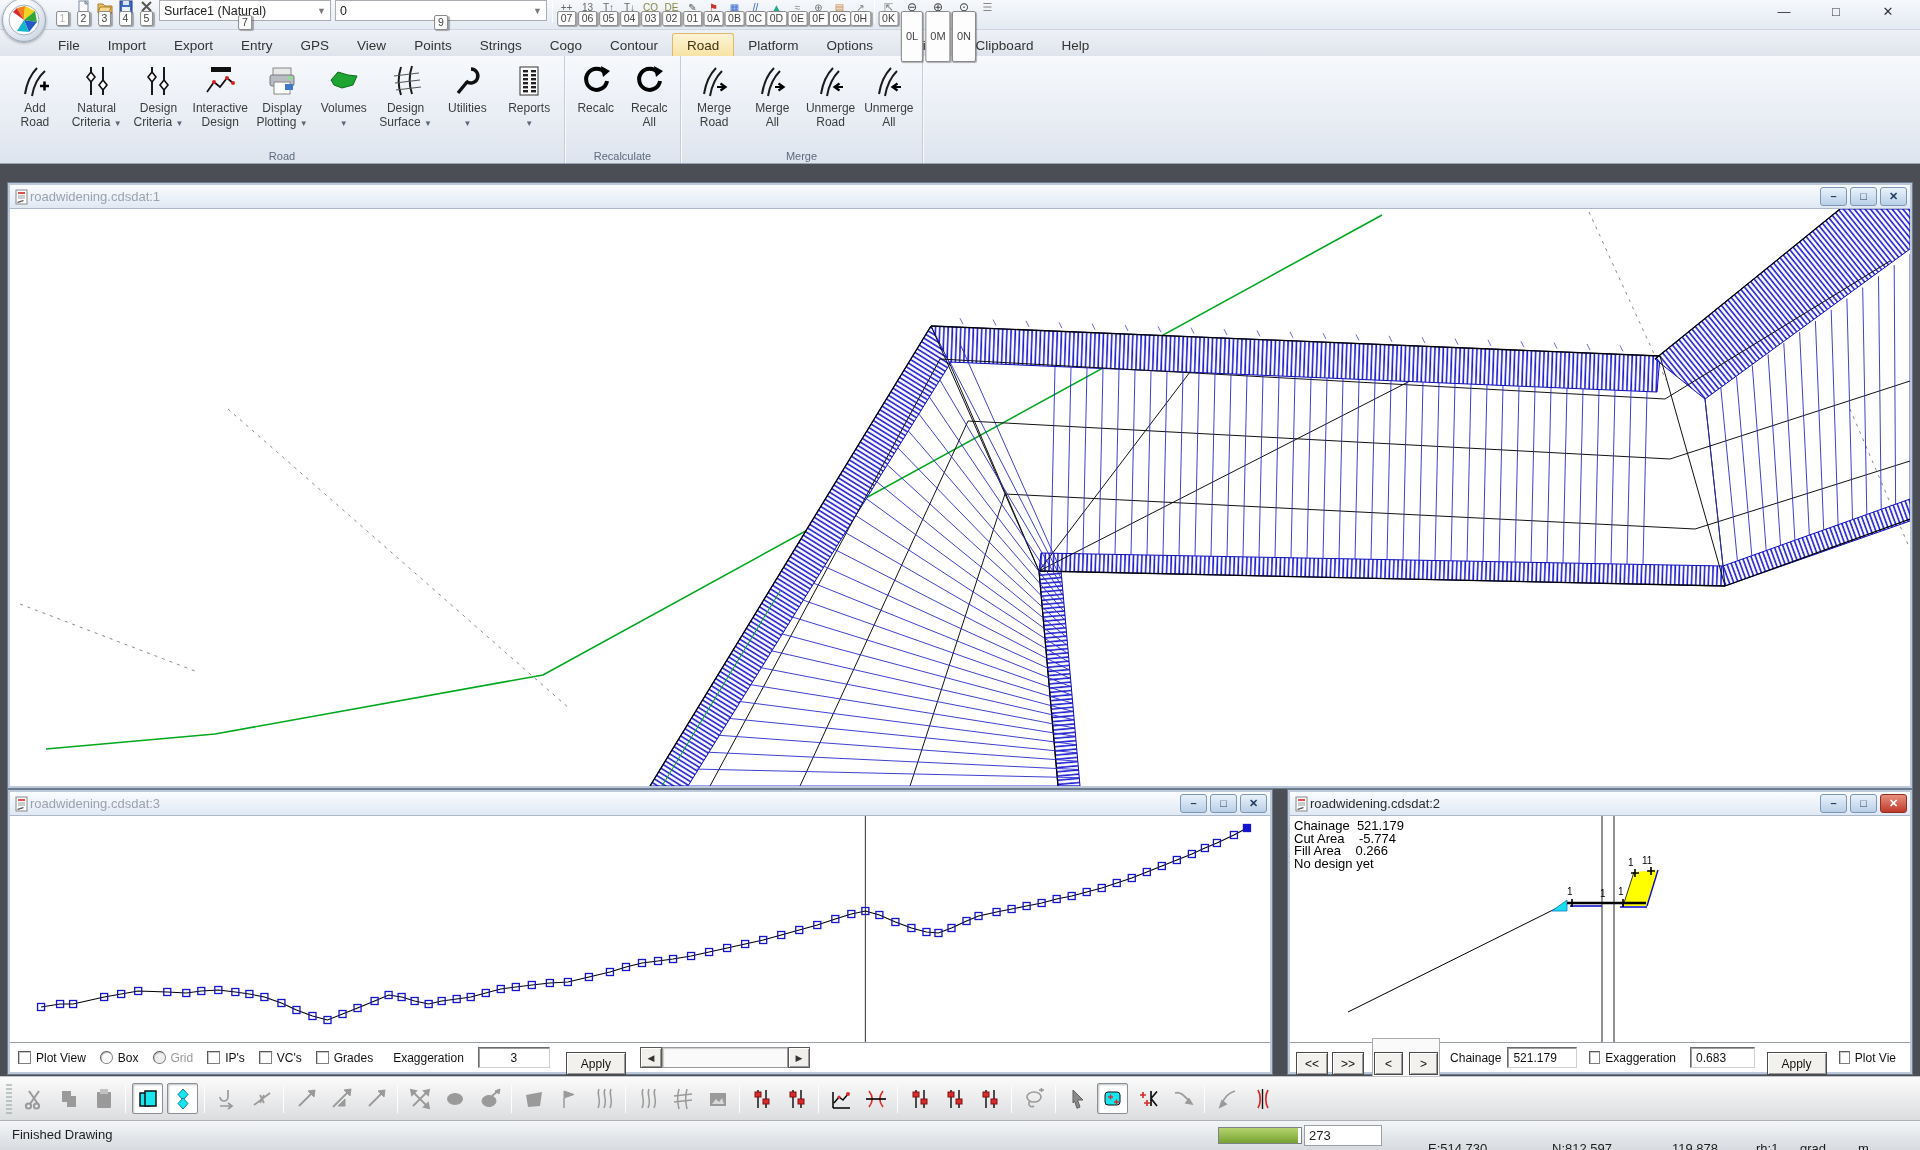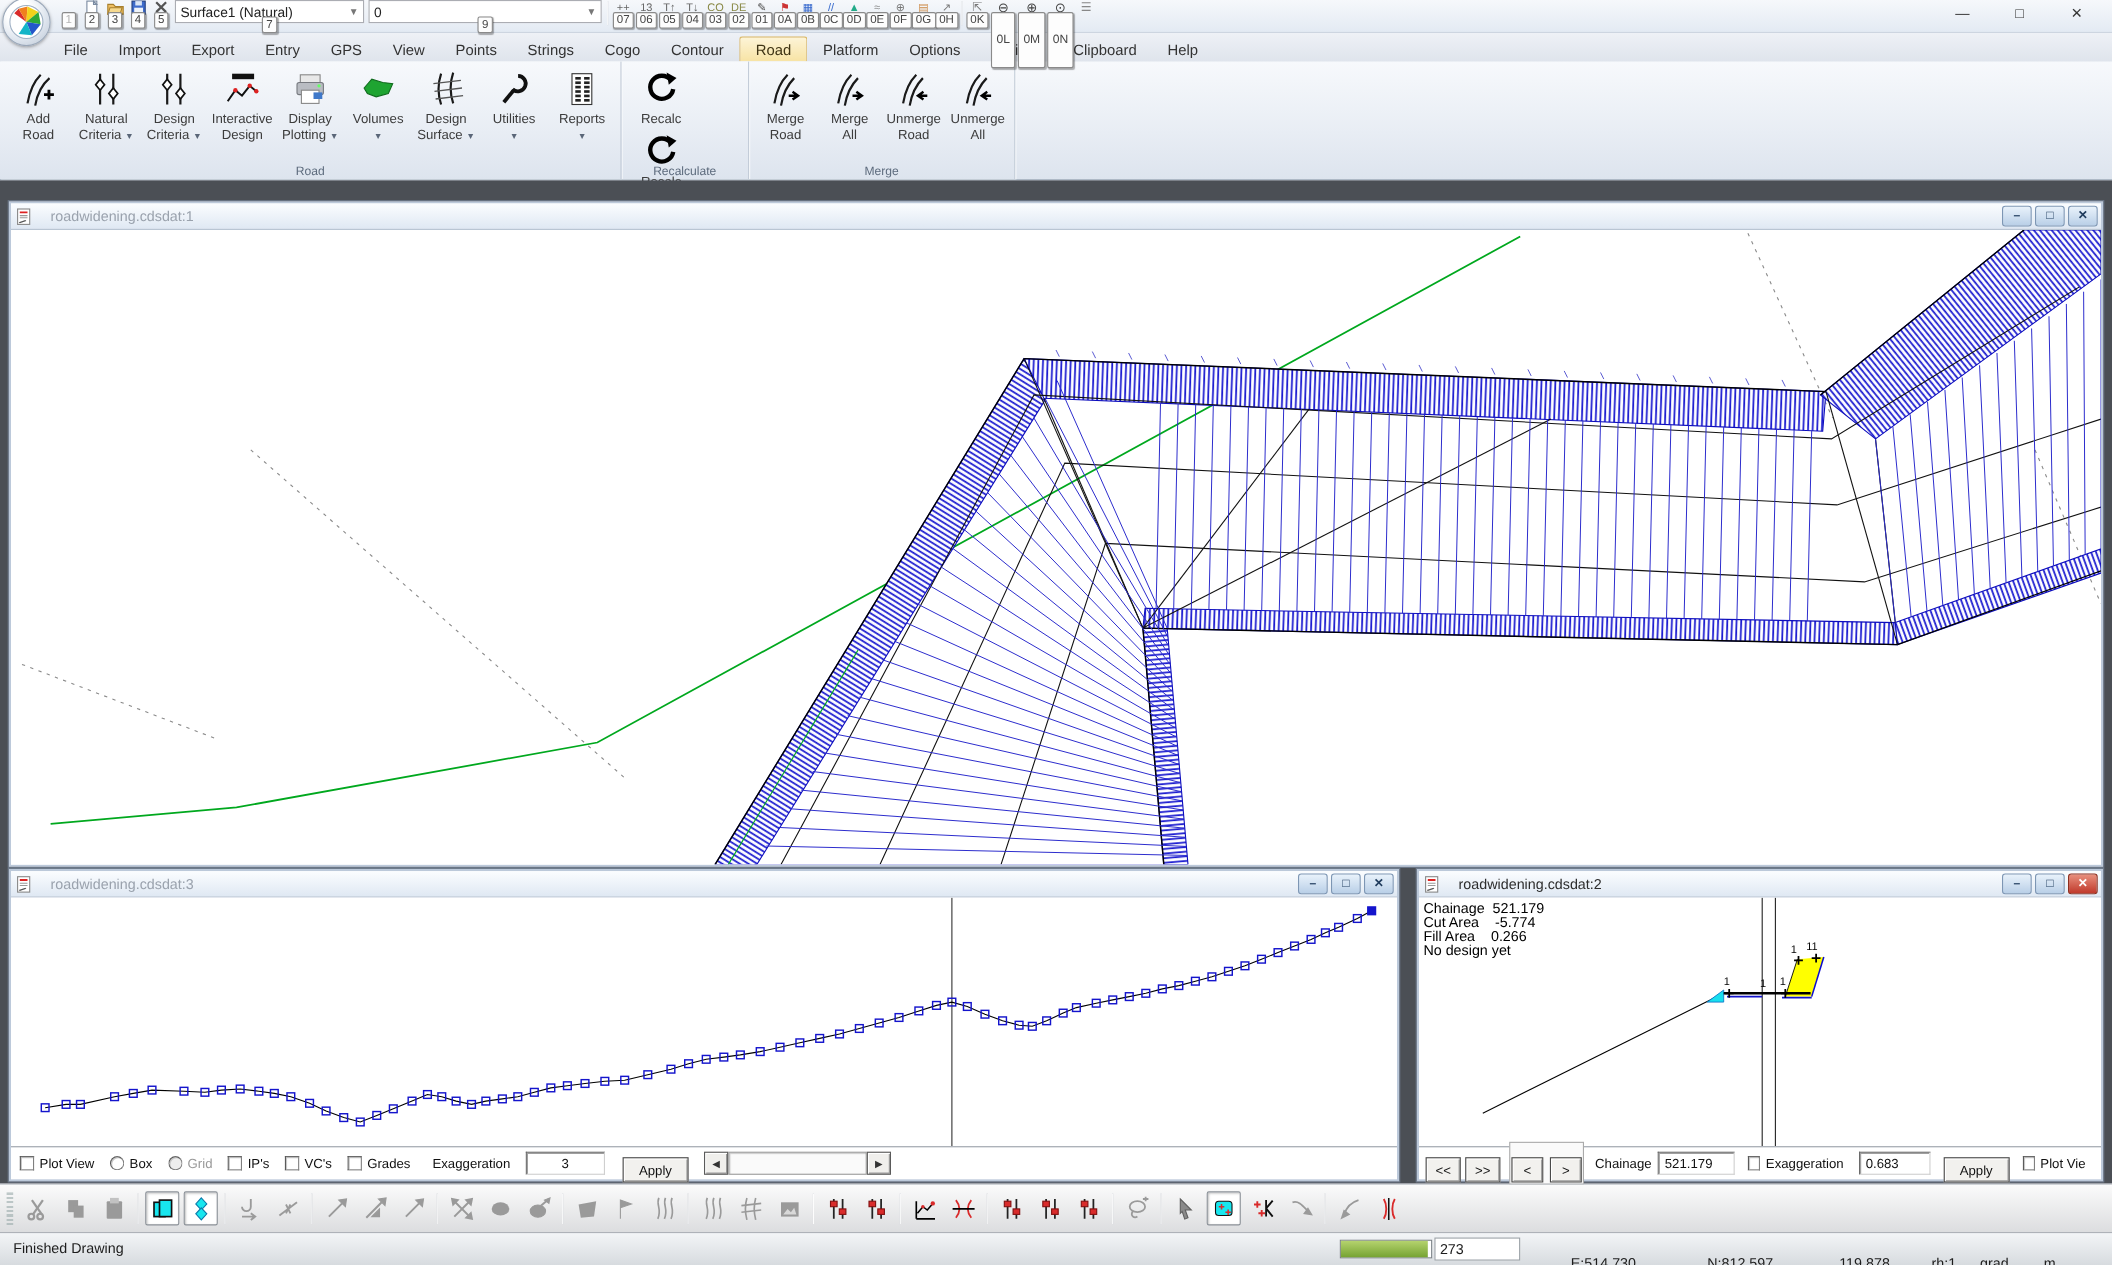--- a/index.html
+++ b/index.html
@@ -46,21 +46,21 @@
     padding-top:4px; border:1px solid transparent; border-radius:2px; }
   .rbtn .ric { width:34px; height:34px; }
   .rbtn .rlab { font-size:12px; color:#3c3c3c; line-height:14px; text-align:center; margin-top:3px; }
   .rbtn .dd { font-size:8px; color:#5a6678; }
 
   
   #mdi { position:absolute; left:0; top:164px; width:1920px; height:912px; background:#4b4f55; }
   .cwin { position:absolute; background:#fff; border:2px solid #bcc9da; outline:1px solid #6e7b8c; }
   .cwin-title { position:relative; height:24px; background:linear-gradient(#fbfdff,#dfe8f3);
     border-bottom:1px solid #aab8ca; display:flex; align-items:center; padding:0 4px; }
-  .cwin-title .ttext { font-size:13px; color:#9aa2ad; margin-left:16px; }
+  .cwin-title .ttext { font-size:13px; color:#9aa2ad; margin-left:0; }
   .cwin.active .cwin-title .ttext { color:#2d2d2d; }
   .cwin-btns { position:absolute; right:3px; top:2px; display:flex; gap:3px; }
   .cbtn { width:27px; height:19px; border:1px solid #7d96b4; border-radius:3px;
     background:linear-gradient(#e9f2fb,#b9cfe7); color:#1e3a5c; font-size:11px; line-height:17px;
     text-align:center; font-weight:bold; }
   .cbtn.close-red { background:linear-gradient(#e8907e,#c0392b); border-color:#8e2f1f; color:#fff; }
   .cwin-content { position:absolute; left:0; right:0; background:#fff; overflow:hidden; }
   .dlg-row { position:absolute; left:0; right:0; bottom:0; height:30px; background:#fff;
     border-top:1px solid #9aa0a8; display:flex; align-items:center; font-size:12px; color:#111; padding-left:8px; }
   .cb, .rb { width:13px; height:13px; background:#fff; border:1px solid #808080;
@@ -357,21 +357,21 @@
               <rect x="11" y="22" width="5" height="2.4"></rect>
               <rect x="19" y="22" width="5" height="2.4"></rect>
               <rect x="11" y="26" width="5" height="2.4"></rect>
               <rect x="19" y="26" width="5" height="2.4"></rect>
             </g>
           </svg>
           <div class="rlab">Reports<br><span class="dd">▼</span></div>
         </div>
         <div class="rgroup-label">Road</div>
       </div>
-      <div class="rgroup" style="width: 116px; flex-direction: column;">
+      <div class="rgroup" style="width: 116px;">
         <div class="rbtn">
           <svg class="ric" viewBox="0 0 34 34">
             <path d="M26 9 A10.5 10.5 0 1 0 28 17" fill="none" stroke="#000" stroke-width="4"></path>
             <path d="M22 2 L31 7 L24 13 Z" fill="#000"></path>
           </svg>
           <div class="rlab">Recalc<br></div>
         </div>
         <div class="rbtn">
           <svg class="ric" viewBox="0 0 34 34">
             <path d="M26 9 A10.5 10.5 0 1 0 28 17" fill="none" stroke="#000" stroke-width="4"></path>

